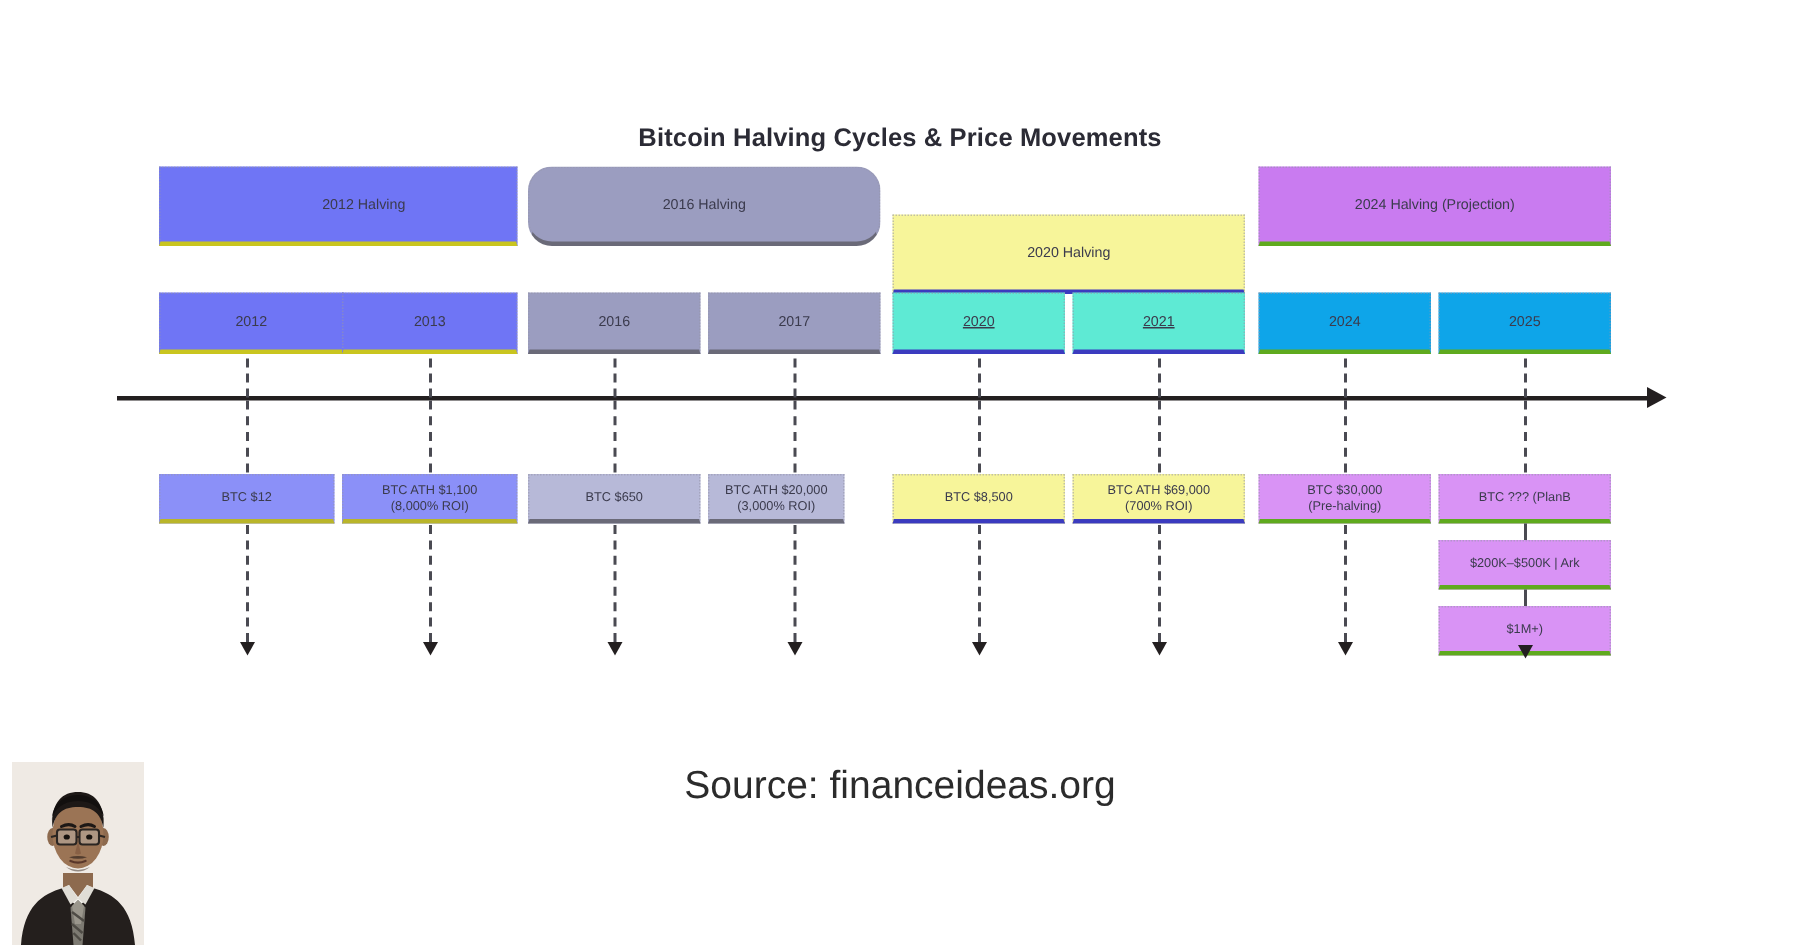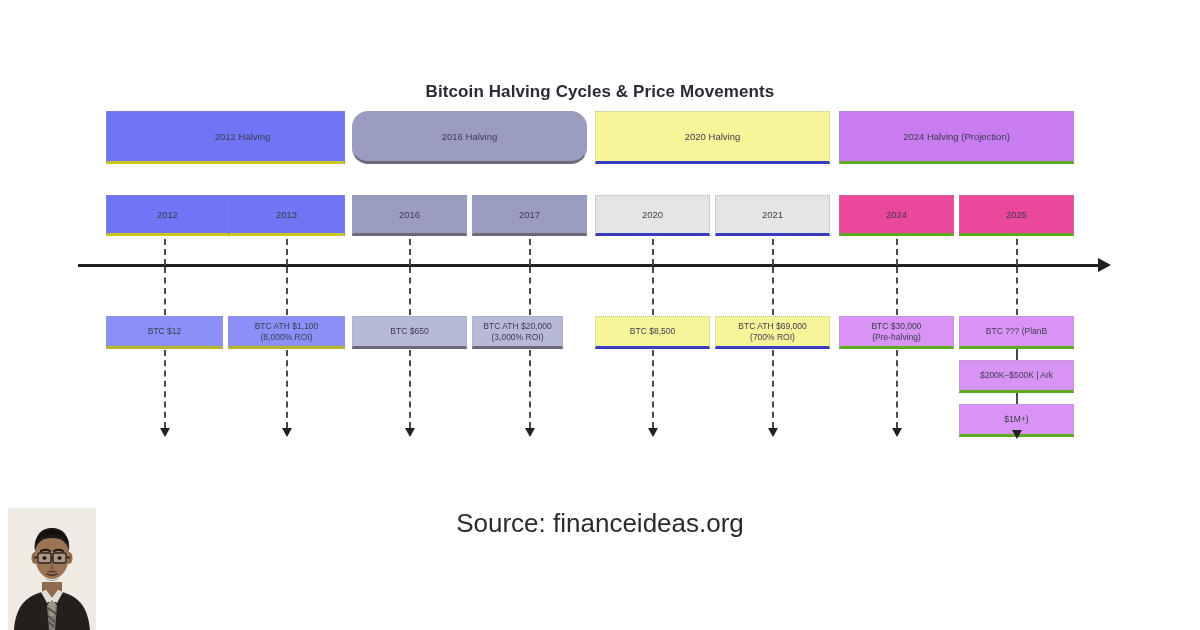--- a/index.html
+++ b/index.html
@@ -62,26 +62,26 @@
 
   
   .c-2012.period { background: #6f75f5; border-bottom-color: #c9c51f; padding-left: 34px; }
   .c-2012.year   { background: #6f75f5; border-bottom-color: #c9c51f; }
   .c-2012.price  { background: #8b90f8; border-bottom-color: #b9b52a; }
 
   .c-2016.period { background: #9b9dc0; border-bottom-color: #6a6a78; border-radius: 16px; }
   .c-2016.year   { background: #9b9dc0; border-bottom-color: #6a6a78; }
   .c-2016.price  { background: #b7b9d8; border-bottom-color: #6a6a78; }
 
-  .c-2020.period { background: #f7f59a; border-bottom-color: #3b3bbf; }
-  .c-2020.year   { background: #e5e5e5; border-bottom-color: #3b3bbf; }
+  .c-2020.period { background: #f7f59a; border-bottom-color: #3b3bbf; margin-top: 32px; }
+  .c-2020.year   { background: #5eead4; border-bottom-color: #3b3bbf; text-decoration: underline; }
   .c-2020.price  { background: #f7f59a; border-bottom-color: #3b3bbf; }
 
   .c-2024.period { background: #c97bf0; border-bottom-color: #5faa1e; }
-  .c-2024.year   { background: #ec4899; border-bottom-color: #5faa1e; }
+  .c-2024.year   { background: #0ea5e9; border-bottom-color: #5faa1e; }
   .c-2024.price  { background: #d993f5; border-bottom-color: #5faa1e; }
 
   
   #timeline-axis {
     position: absolute;
     left: 78px;
     top: 264px;
     width: 1025px;
     height: 3px;
     background: #231f20;

